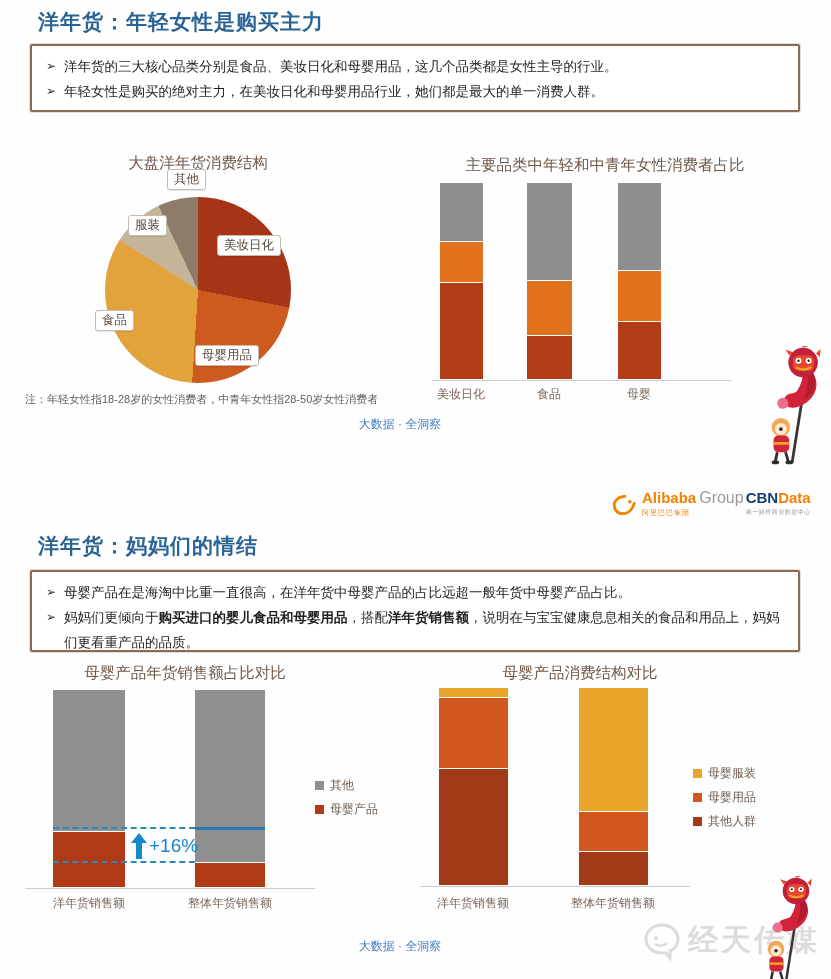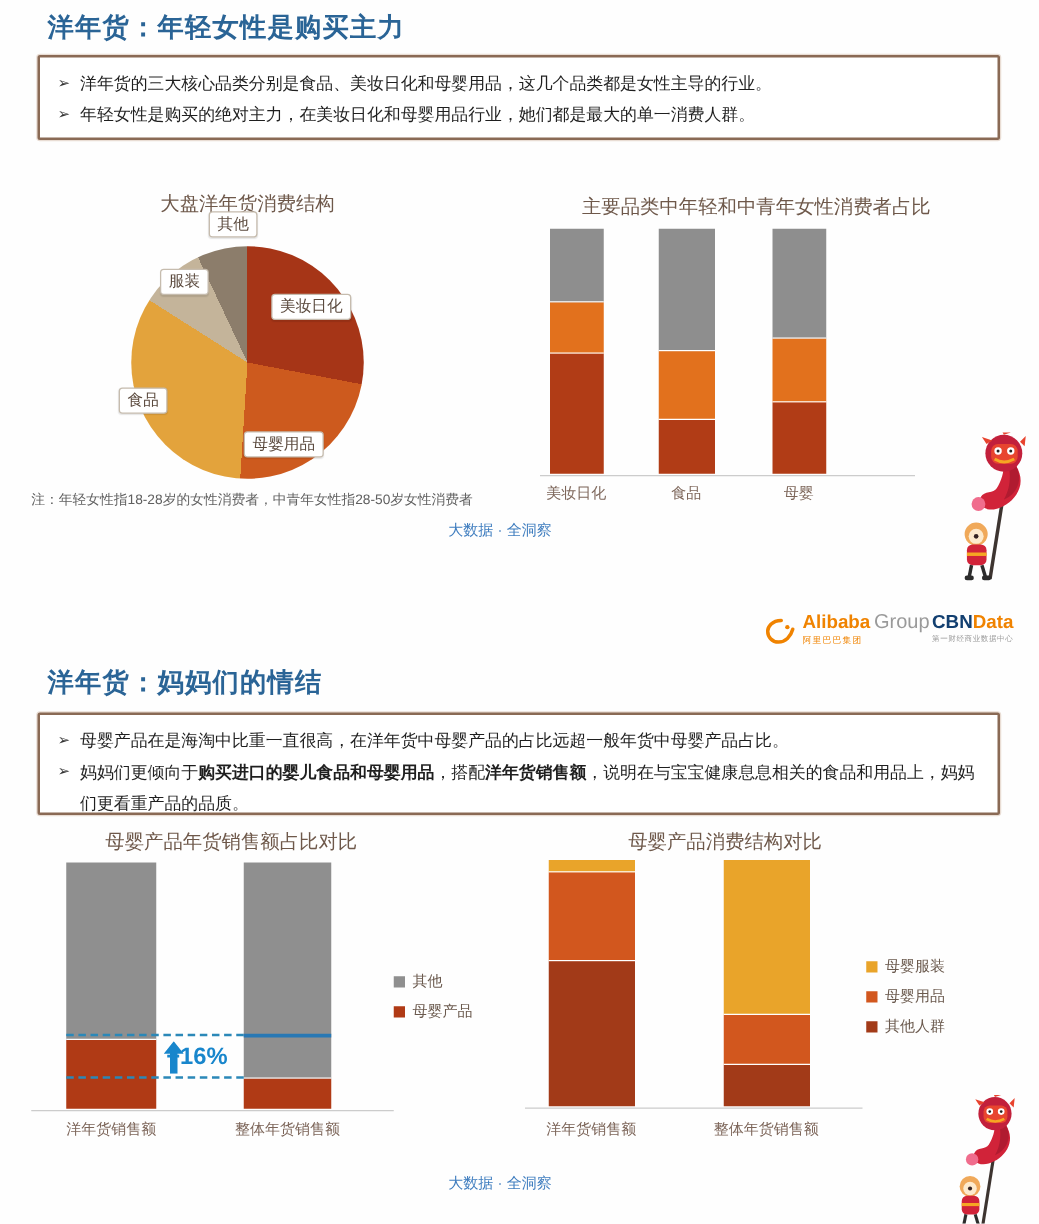--- a/index.html
+++ b/index.html
@@ -80,21 +80,21 @@
   #b3-1{left:170px;top:35px;width:70px;height:197px;}
   #chart3-base{left:0px;top:233px;width:290px;}
   #chart3-l0{left:14px;top:240px;width:100px;}
   #chart3-l1{left:155px;top:240px;width:100px;}
   #chart3-legend{left:290px;top:122px;}
   .hline{position:absolute;height:0;border-top:2px dashed #2b88b8;}
   #dash-top{left:28px;top:172px;width:142px;}
   #dash-bottom{left:28px;top:206px;width:142px;}
   #solid-top{left:170px;top:172px;width:70px;border-top:3px solid #2878b4;}
   #pct-arrow{position:absolute;left:106px;top:178px;}
-  #pct-label{position:absolute;left:108px;top:180px;font-size:19px;font-weight:bold;color:#1886cc;}
+  #pct-label{position:absolute;left:124px;top:180px;font-size:19px;font-weight:normal;color:#1886cc;}
 
   
   #chart4-block{position:absolute;left:400px;top:655px;width:431px;height:275px;}
   #chart4-title{left:40px;top:8px;width:280px;}
   #b4-0{left:39px;top:33px;width:69px;height:197px;}
   #b4-1{left:179px;top:33px;width:69px;height:197px;}
   #chart4-base{left:20px;top:231px;width:270px;}
   #chart4-l0{left:23px;top:240px;width:100px;}
   #chart4-l1{left:163px;top:240px;width:100px;}
   #chart4-legend{left:293px;top:110px;}
@@ -269,20 +269,28 @@
         </div>
         <div class="item">
           <span class="sq" style="background: rgb(162, 58, 24);"></span>
           <span>其他人群</span>
         </div>
       </div>
   </div>
 
   <div id="caption2" class="caption">大数据 · 全洞察</div>
 
+  <div id="watermark">
+    <svg width="40" height="40" viewBox="0 0 40 40">
+      <path d="M20 4 C11 4 4 10 4 18 C4 26 11 32 20 32 L24 32 L28 37 L28 30 C33 28 36 23 36 18 C36 10 29 4 20 4 Z" fill="none" stroke="#dcdcdc" stroke-width="3"></path>
+      <circle cx="14" cy="17" r="2" fill="#dcdcdc"></circle>
+      <path d="M13 23 Q19 27 25 22" stroke="#dcdcdc" stroke-width="2.5" fill="none"></path>
+    </svg>
+    <span class="wm-text">经天传媒</span>
+  </div>
 
   <svg id="mascot2" viewBox="0 0 80 130">
     <line x1="57" y1="20" x2="40" y2="127" stroke="#3d3430" stroke-width="3"></line>
     <path d="M62 28 C74 46 60 62 46 66 C36 69 29 63 32 56 C35 50 43 53 46 48 C50 42 52 34 52 28 Z" fill="#d12339"></path>
     <path d="M62 28 C70 42 62 54 52 58 C58 48 58 36 56 28 Z" fill="#b01b30"></path>
     <circle cx="52" cy="18" r="16" fill="#c2203b"></circle>
     <path d="M37 10 L33 4 L42 7 Z" fill="#e8432e"></path>
     <path d="M52 2 L49 -4 L58 0 Z" fill="#e8432e"></path>
     <path d="M66 8 L71 3 L70 12 Z" fill="#e8432e"></path>
     <rect x="41" y="10" width="23" height="17" rx="6" fill="#e8452f"></rect>

